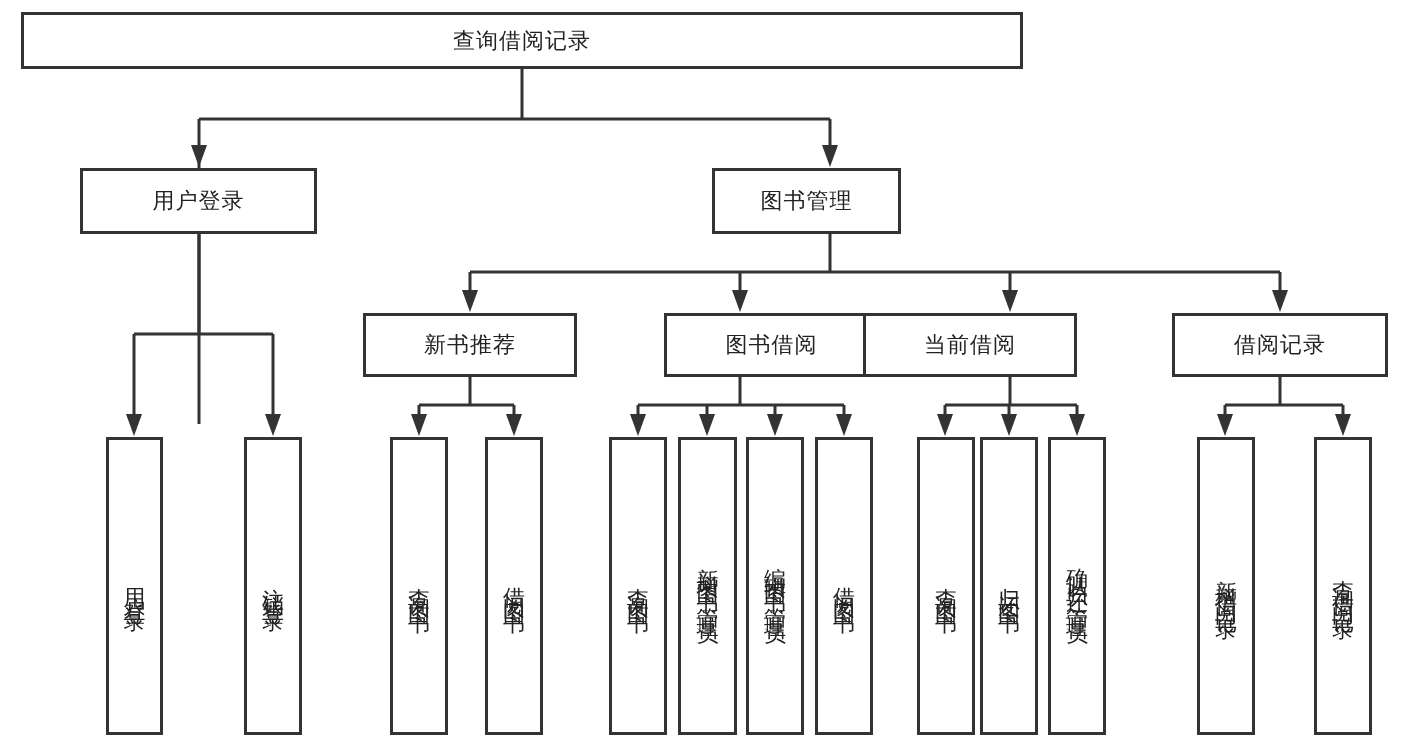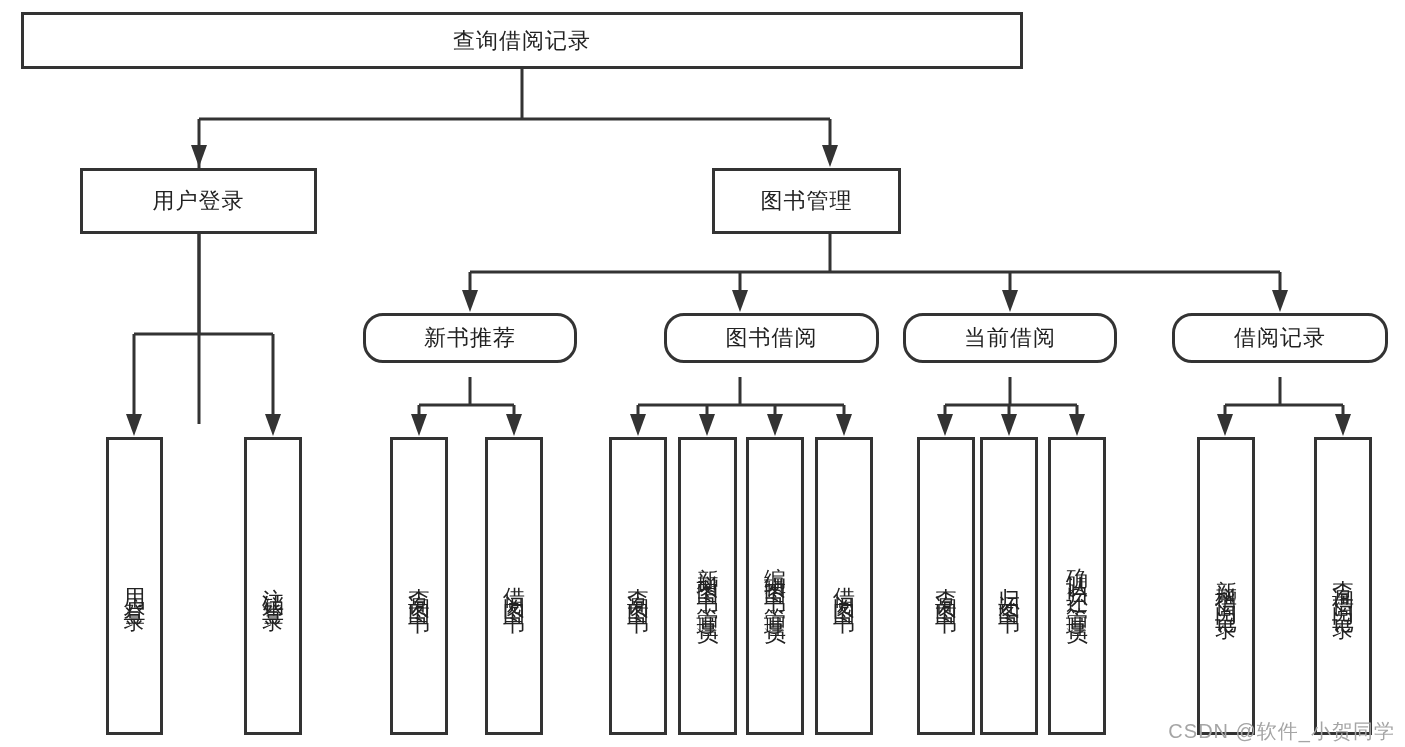--- a/index.html
+++ b/index.html
@@ -35,21 +35,21 @@
   .leaf { top: 437px; height: 298px; }
   .leaf span {
     writing-mode: vertical-rl;
     font-size: 22px;
     letter-spacing: 8px;
     line-height: 1;
     white-space: nowrap;
   }
   .root-node  { left: 21px;  top: 12px;  width: 1002px; height: 57px; }
   .lvl2 { top: 168px; height: 66px; }
-  .lvl3 { top: 313px; height: 50px; border-radius: 20px; }
+  .lvl3 { top: 313px; height: 64px; }
   #watermark {
     position: absolute;
     right: 10px;
     bottom: 2px;
     font-size: 20px;
     color: #a5a5a5;
     letter-spacing: 1px;
     z-index: 10;
     white-space: nowrap;
   }
@@ -126,21 +126,21 @@
   <div class="node h-node lvl2" style="left:712px;width:189px;">
     <span>图书管理</span>
   </div>
 
   <div class="node h-node lvl3" style="left:363px;width:214px;">
     <span>新书推荐</span>
   </div>
   <div class="node h-node lvl3" style="left:664px;width:215px;">
     <span>图书借阅</span>
   </div>
-  <div class="node h-node lvl3" style="left:903px;width:214px;">
+  <div class="node h-node lvl3" style="left:863px;width:214px;">
     <span>当前借阅</span>
   </div>
   <div class="node h-node lvl3" style="left:1172px;width:216px;">
     <span>借阅记录</span>
   </div>
 
   <div class="node leaf" style="left:106px;width:57px;">
     <span>用户登录</span>
   </div>
   <div class="node leaf" style="left:244px;width:58px;">
@@ -177,15 +177,14 @@
     <span>确认归还（管理员）</span>
   </div>
 
   <div class="node leaf" style="left:1197px;width:58px;">
     <span>新增借阅记录</span>
   </div>
   <div class="node leaf" style="left:1314px;width:58px;">
     <span>查询借阅记录</span>
   </div>
 
-  <div id="watermark">CSDN @软件_小贺同学</div>
 
 </div>
 
 </body></html>

